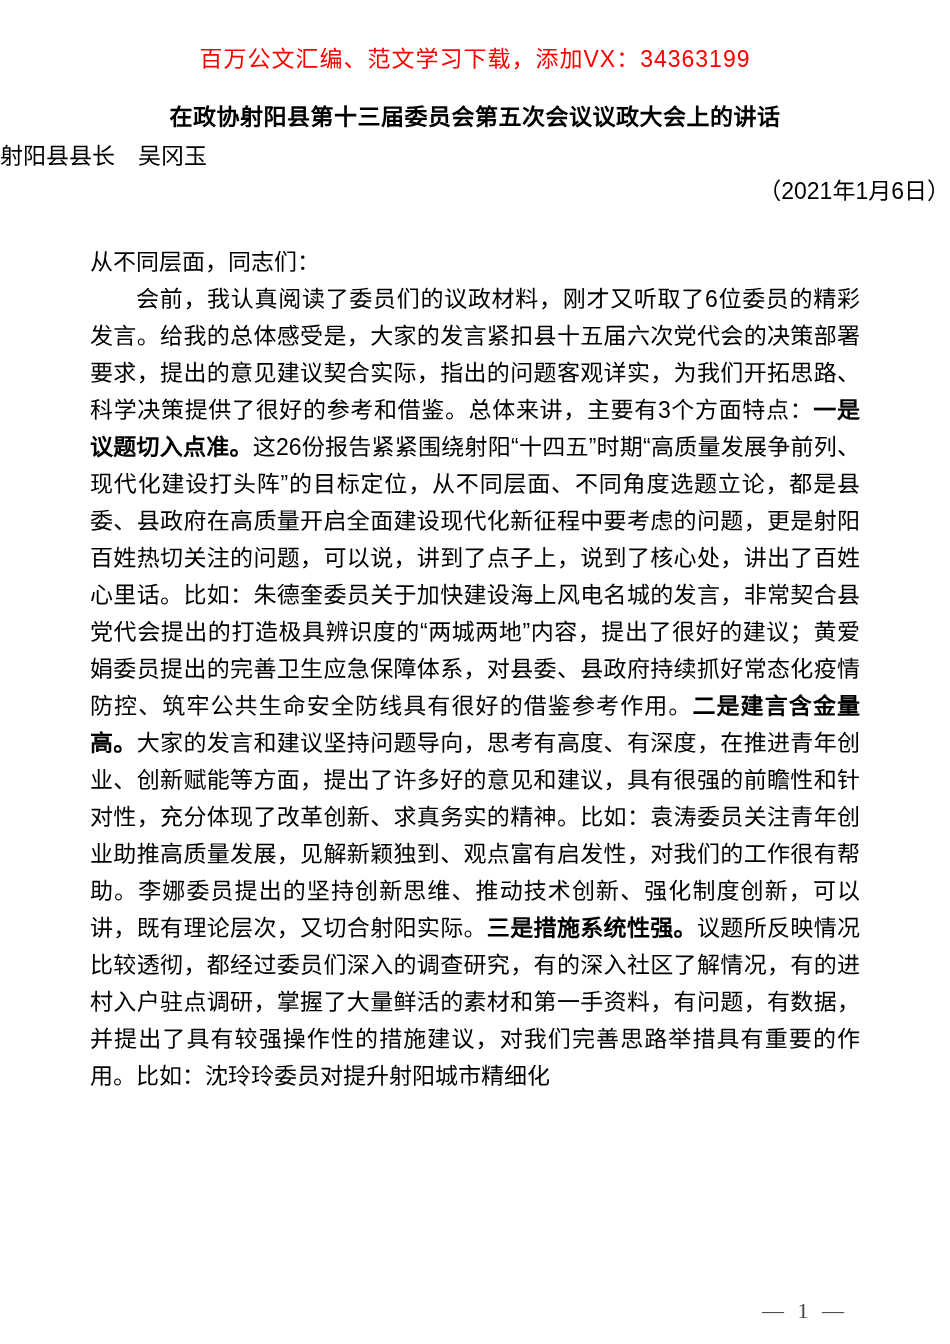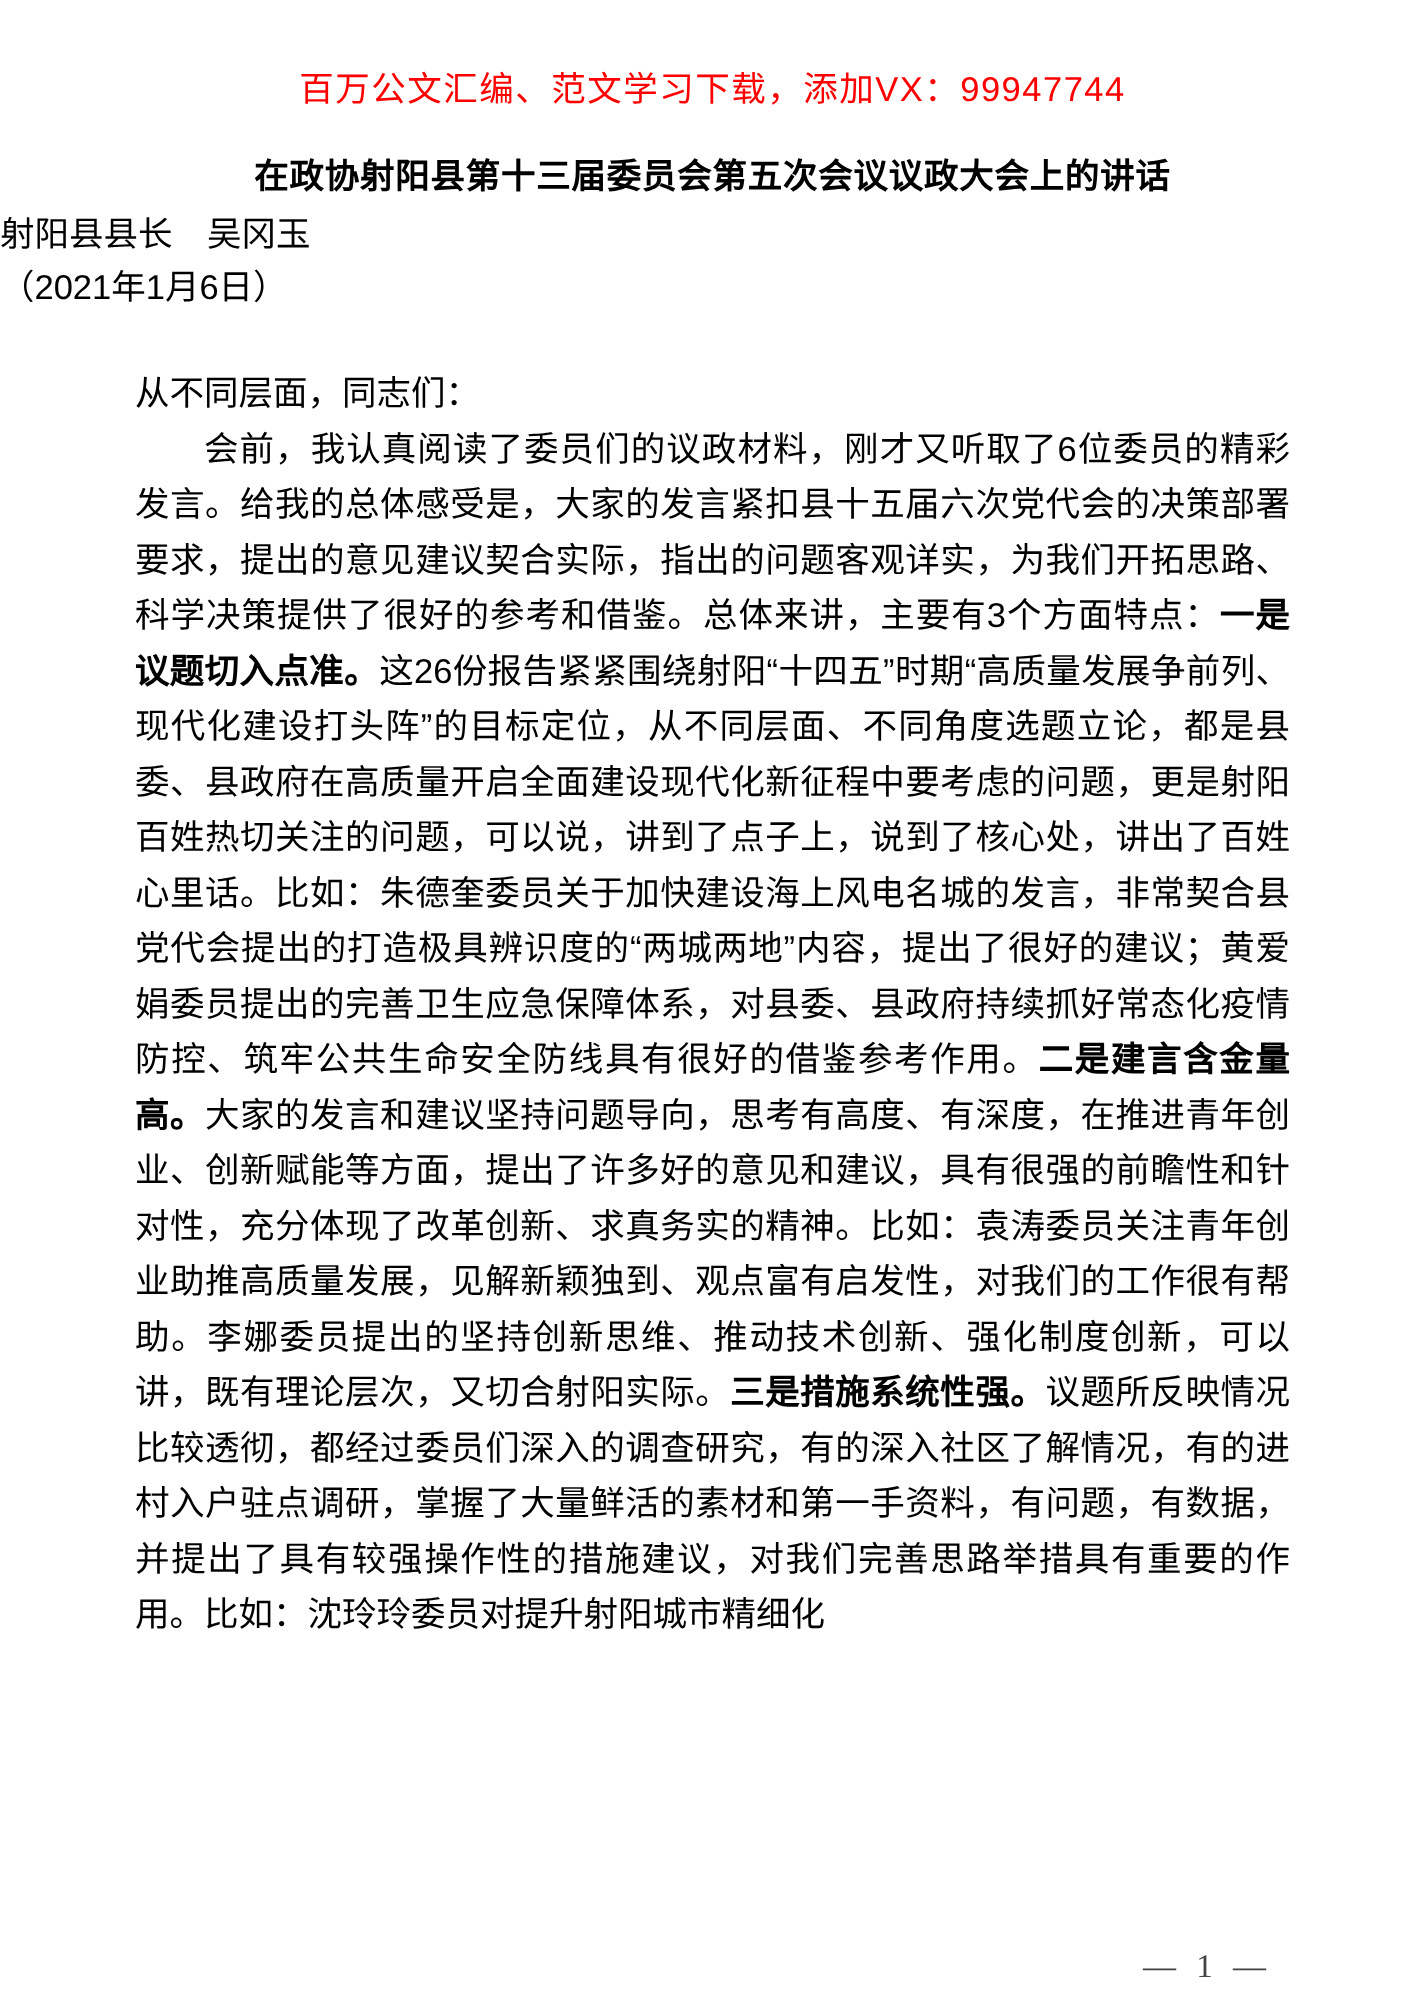--- a/index.html
+++ b/index.html
@@ -33,21 +33,21 @@
     font-weight: 700;
     letter-spacing: 0.5px;
   }
   .doc-author {
     margin-top: 9px;
     font-size: 23px;
     line-height: 30px;
   }
   .doc-date {
     margin-top: 5px;
-    text-align: left;
+    text-align: right;
     font-size: 23px;
     line-height: 30px;
   }
   .doc-body {
     width: 770px;
     margin: 38px auto 0 auto;
     font-size: 23px;
     line-height: 37px;
     text-align: justify;
     text-justify: inter-ideograph;
@@ -69,21 +69,21 @@
     font-family: "Liberation Serif", "DejaVu Serif", serif;
     font-size: 22px;
     color: #444444;
     letter-spacing: 4px;
   }
 </style>
 </head>
 <body>
 
 <div class="page" style="background: rgb(255, 255, 255); color: rgb(0, 0, 0);">
-  <div class="promo" style="color: rgb(255, 0, 0);">百万公文汇编、范文学习下载，添加VX：99947744</div>
+  <div class="promo" style="color: rgb(255, 0, 0);">百万公文汇编、范文学习下载，添加VX：34363199</div>
 
   <h1 class="doc-title">在政协射阳县第十三届委员会第五次会议议政大会上的讲话</h1>
 
   <div class="doc-author">射阳县县长　吴冈玉</div>
 
   <div class="doc-date">（2021年1月6日）</div>
 
   <div class="doc-body" id="doc-body">
       <p class=""><span>从不同层面，同志们：</span></p>
       <p class="indent"><span>会前，我认真阅读了委员们的议政材料，刚才又听取了6位委员的精彩发言。给我的总体感受是，大家的发言紧扣县十五届六次党代会的决策部署要求，提出的意见建议契合实际，指出的问题客观详实，为我们开拓思路、科学决策提供了很好的参考和借鉴。总体来讲，主要有3个方面特点：</span><strong>一是议题切入点准。</strong><span>这26份报告紧紧围绕射阳“十四五”时期“高质量发展争前列、现代化建设打头阵”的目标定位，从不同层面、不同角度选题立论，都是县委、县政府在高质量开启全面建设现代化新征程中要考虑的问题，更是射阳百姓热切关注的问题，可以说，讲到了点子上，说到了核心处，讲出了百姓心里话。比如：朱德奎委员关于加快建设海上风电名城的发言，非常契合县党代会提出的打造极具辨识度的“两城两地”内容，提出了很好的建议；黄爱娟委员提出的完善卫生应急保障体系，对县委、县政府持续抓好常态化疫情防控、筑牢公共生命安全防线具有很好的借鉴参考作用。</span><strong>二是建言含金量高。</strong><span>大家的发言和建议坚持问题导向，思考有高度、有深度，在推进青年创业、创新赋能等方面，提出了许多好的意见和建议，具有很强的前瞻性和针对性，充分体现了改革创新、求真务实的精神。比如：袁涛委员关注青年创业助推高质量发展，见解新颖独到、观点富有启发性，对我们的工作很有帮助。李娜委员提出的坚持创新思维、推动技术创新、强化制度创新，可以讲，既有理论层次，又切合射阳实际。</span><strong>三是措施系统性强。</strong><span>议题所反映情况比较透彻，都经过委员们深入的调查研究，有的深入社区了解情况，有的进村入户驻点调研，掌握了大量鲜活的素材和第一手资料，有问题，有数据，并提出了具有较强操作性的措施建议，对我们完善思路举措具有重要的作用。比如：沈玲玲委员对提升射阳城市精细化</span></p>

